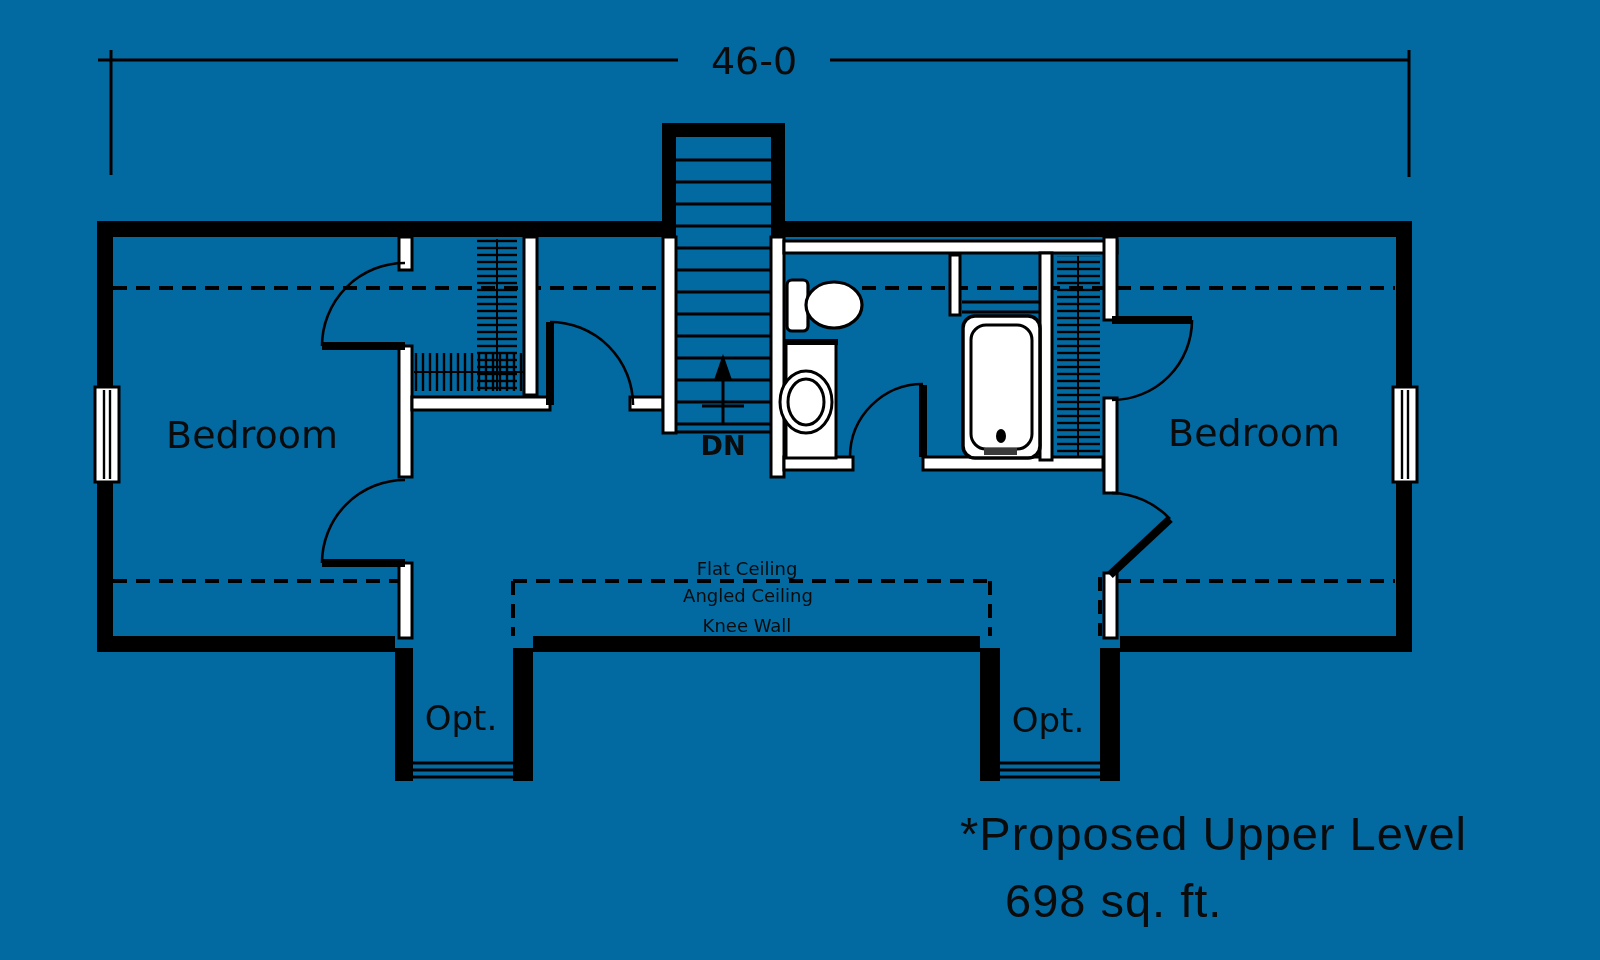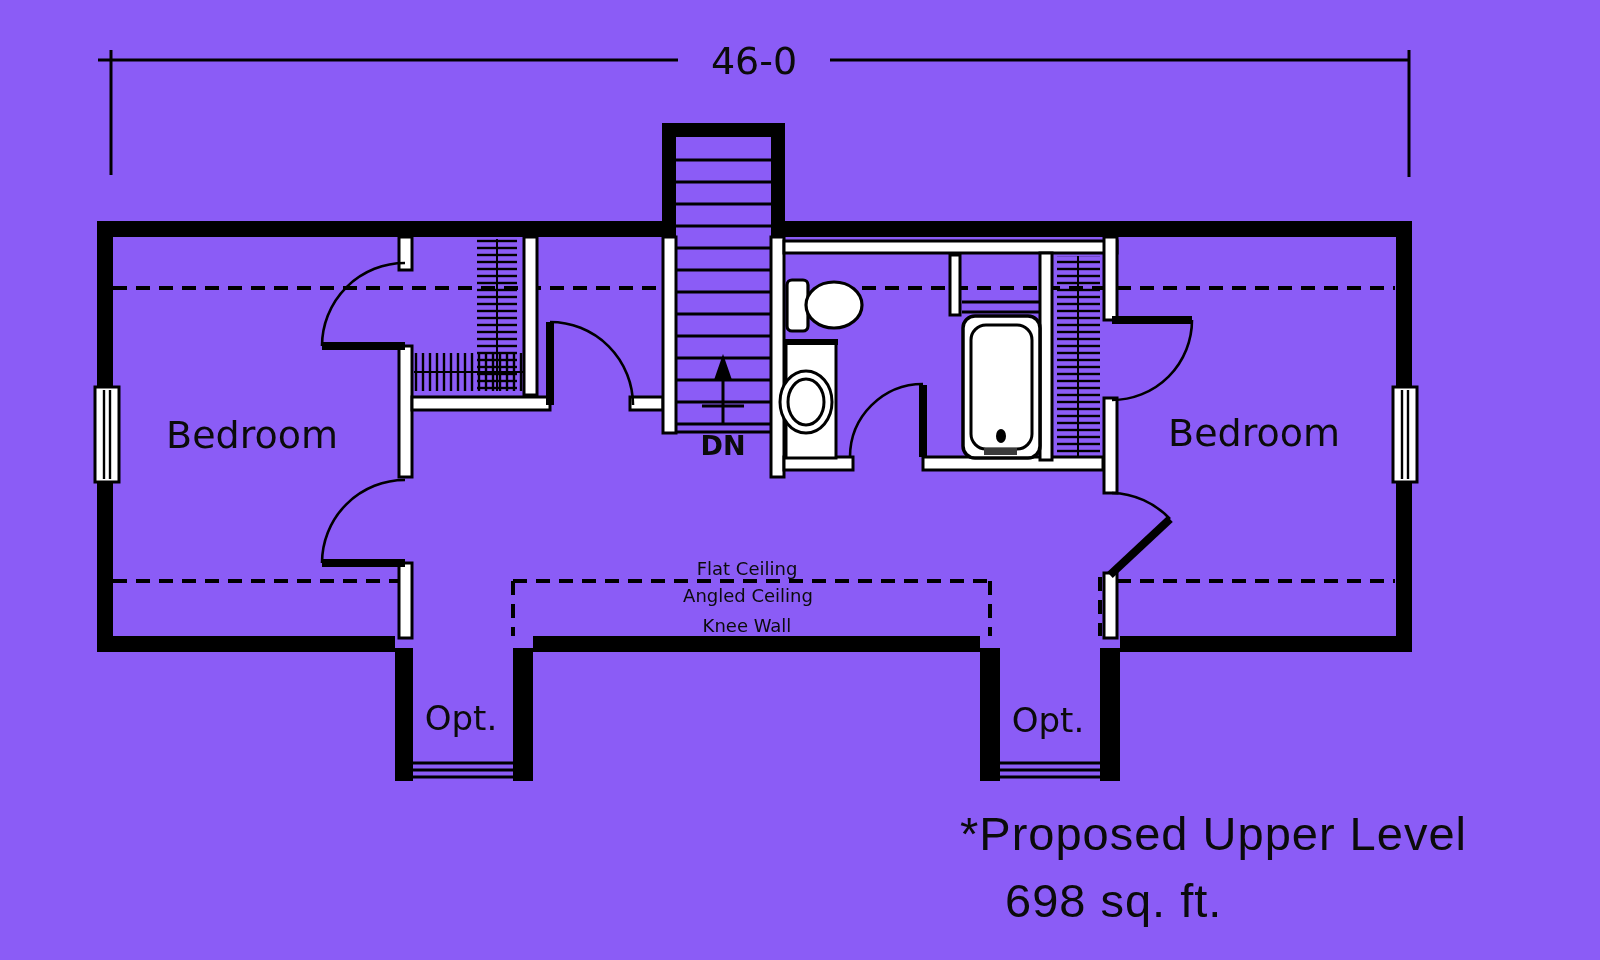--- a/index.html
+++ b/index.html
@@ -1,16 +1,16 @@
 <!DOCTYPE html>
 <html><head>
 <meta charset="utf-8">
 <style>
   html,body{margin:0;padding:0;background:#ffffff;}
-  .page{position:relative;width:1600px;height:960px;background:#8b5cf6;overflow:hidden;}
+  .page{position:relative;width:1600px;height:960px;background:#0369a1;overflow:hidden;}
   svg{display:block;}
   text{fill:#0b0b0b;}
   .hand{font-family:"DejaVu Sans",sans-serif;}
   .caption{font-family:"Liberation Sans",sans-serif;font-weight:300;letter-spacing:1px;}
   .wall{fill:#000000;}
   .iw{fill:#ffffff;stroke:#000000;stroke-width:3;}
   .thin{stroke:#000000;stroke-width:3;fill:none;}
   .dash{stroke:#000000;stroke-width:4;fill:none;stroke-dasharray:14 9;}
   .arc{stroke:#000000;stroke-width:2.6;fill:none;}
   .leaf{stroke:#000000;stroke-width:8;fill:none;}

